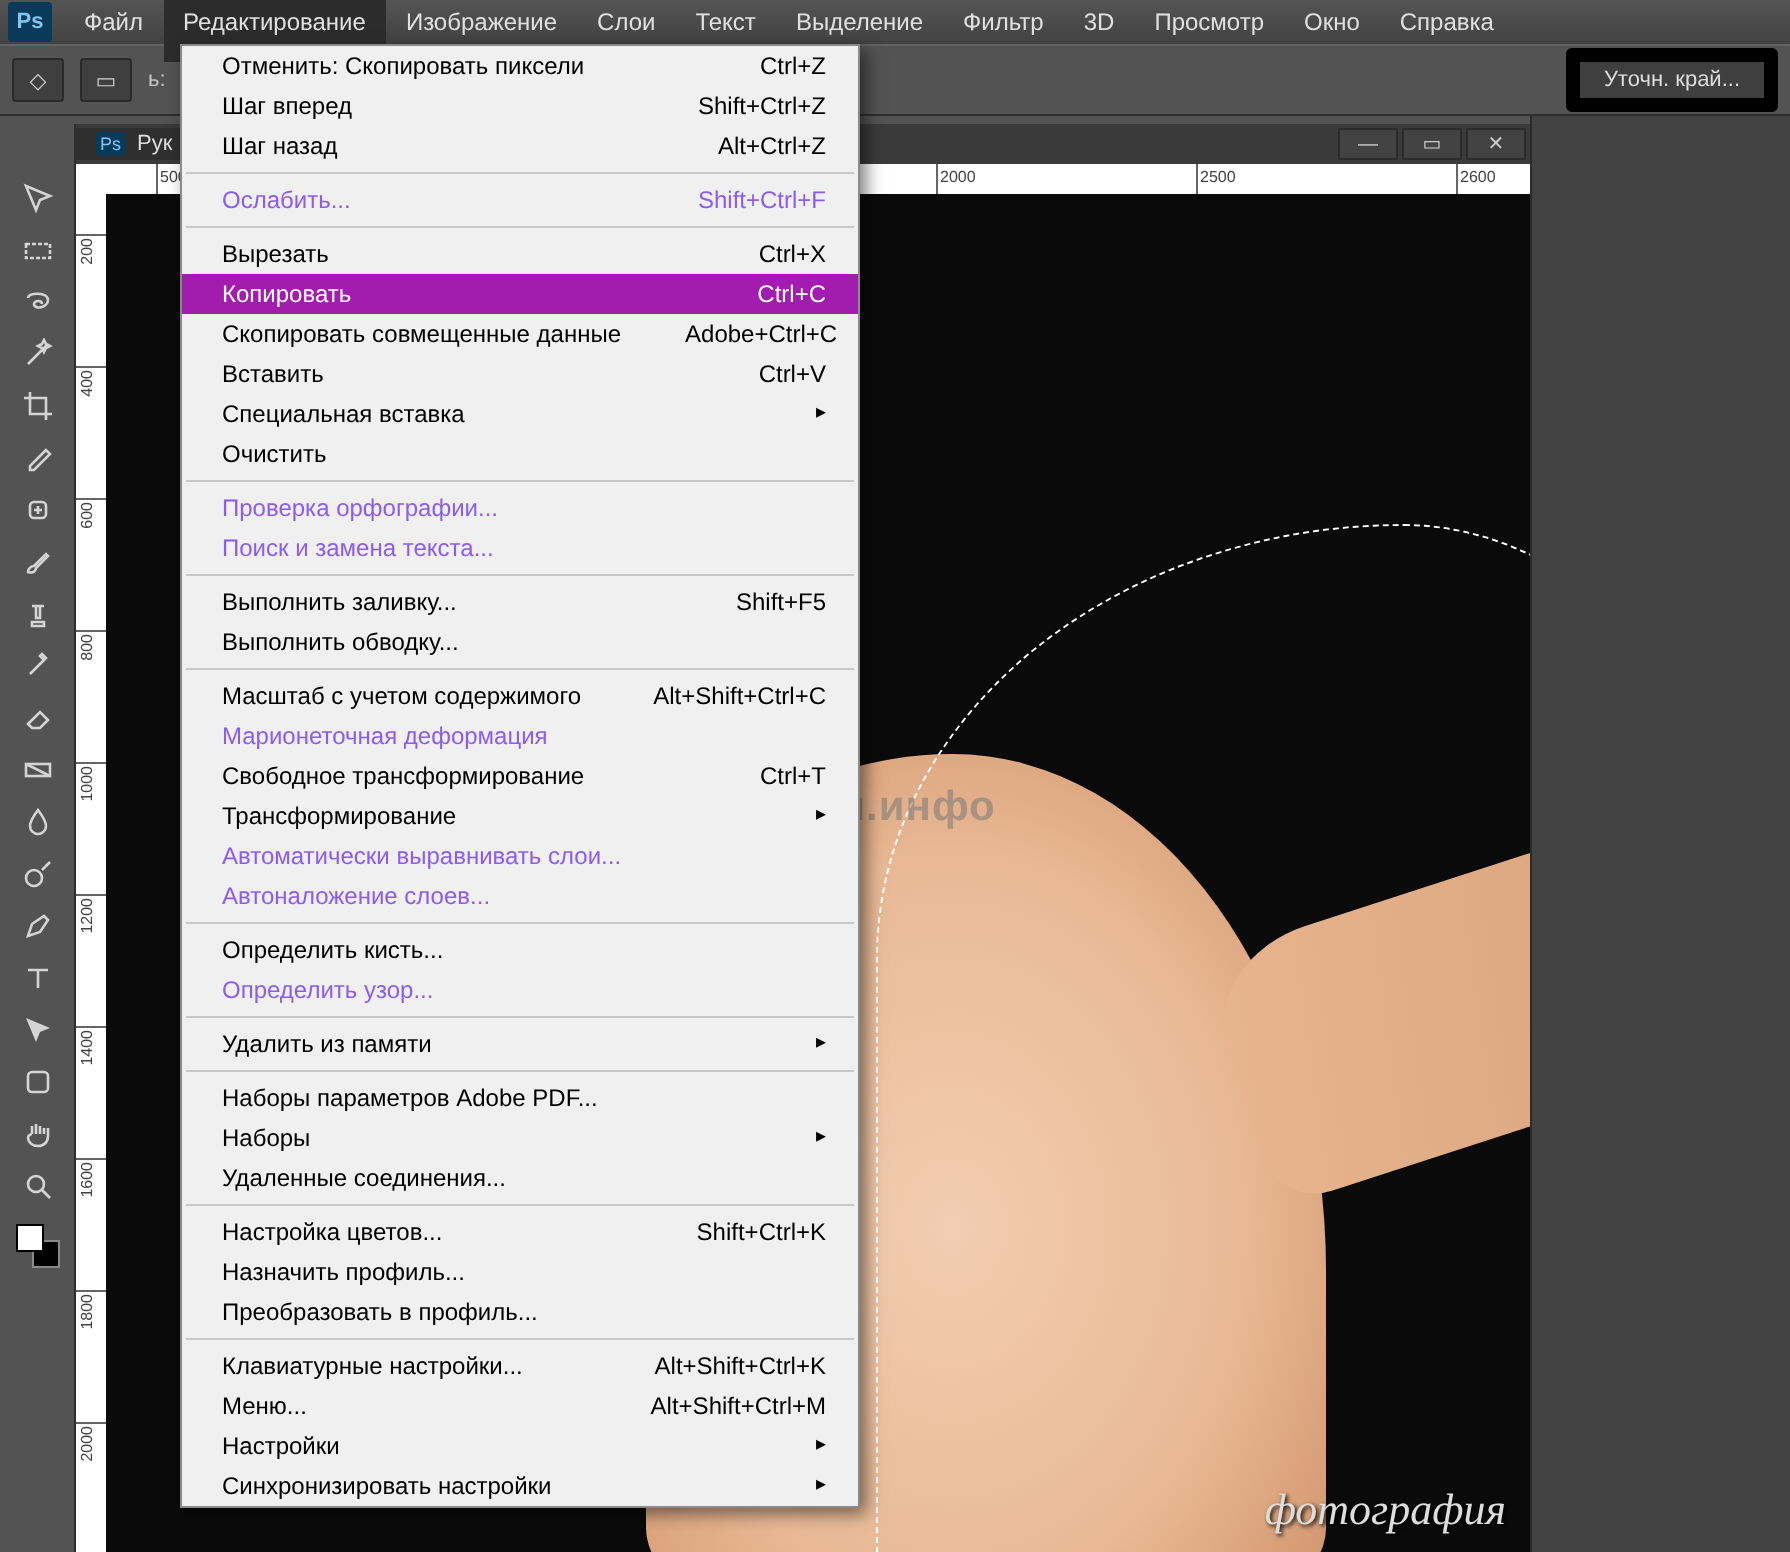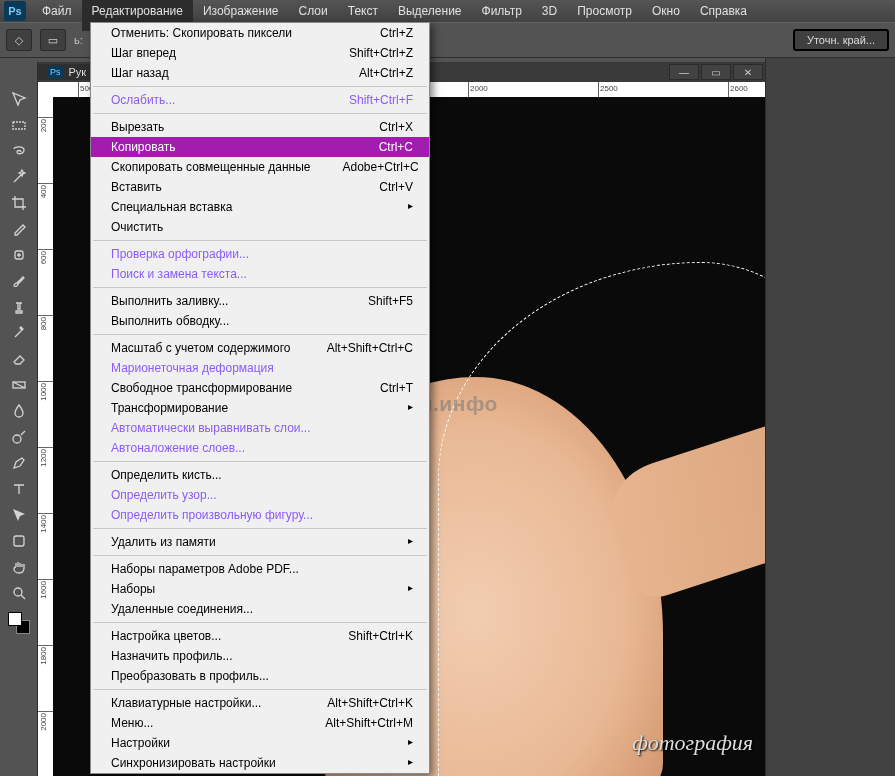--- a/index.html
+++ b/index.html
@@ -8,21 +8,21 @@
 .menubar { height: 22px; background: linear-gradient(#545454,#424242); display: flex; align-items: center; color: #e0e0e0; font-size: 12px; }
 .ps-logo { width: 22px; height: 20px; background: #0a3a5a; color: #7fc6f6; font-weight: bold; font-size: 11px; display: flex; align-items: center; justify-content: center; margin: 0 6px 0 4px; border-radius: 2px; }
 .menu-item { padding: 13px 10px; cursor: default; }
 .menu-item.open { background: #2c2c2c; }
 
 .options-bar { height: 36px; background: #535353; border-top: 1px solid #636363; border-bottom: 1px solid #2e2e2e; display: flex; align-items: center; padding: 0 6px; gap: 8px; color: #ccc; font-size: 11px; }
 .opt-btn { background: #3f3f3f; border: 1px solid #2a2a2a; border-radius: 2px; width: 26px; height: 22px; display: flex; align-items: center; justify-content: center; color: #ccc; }
 .opt-label { color: #c4c4c4; }
 .opt-select { background: #3a3a3a; border: 1px solid #222; border-radius: 2px; height: 20px; padding: 0 6px; color: #ddd; display: flex; align-items: center; gap: 6px; min-width: 110px; justify-content: space-between; }
 .opt-input { background: #3a3a3a; border: 1px solid #222; border-radius: 2px; height: 20px; width: 46px; }
-.opt-end-btn { background: #3f3f3f; border: 2px solid #000000; border-radius: 3px; padding: 3px 12px; color: #ddd; font-size: 11px; margin-left: auto; }
+.opt-end-btn { background: #3f3f3f; border: 7px solid #000000; border-radius: 3px; padding: 3px 12px; color: #ddd; font-size: 11px; margin-left: auto; }
 
 .tabbar { position: absolute; top: 62px; left: 38px; right: 130px; height: 20px; background: #3a3a3a; display: flex; align-items: center; }
 .doc-tab { background: #2f2f2f; color: #ddd; font-size: 11px; padding: 2px 10px; display: flex; align-items: center; gap: 6px; }
 .win-ctrls { margin-left: auto; display: flex; gap: 2px; padding-right: 2px; }
 .win-btn { width: 30px; height: 16px; background: #424242; border: 1px solid #2a2a2a; display: flex; align-items: center; justify-content: center; color: #ccc; font-size: 10px; }
 
 .toolbox { position: absolute; top: 62px; left: 0; width: 38px; bottom: 0; background: #535353; border-right: 1px solid #2e2e2e; display: flex; flex-direction: column; align-items: center; padding-top: 24px; }
 .tool { width: 24px; height: 24px; margin: 1px 0; color: #d4d4d4; display: flex; align-items: center; justify-content: center; font-size: 15px; cursor: default; border-radius: 2px; }
 .tool svg { width: 16px; height: 16px; fill: none; stroke: #d4d4d4; stroke-width: 1.3; }
 .swatch { width: 22px; height: 22px; margin-top: 6px; position: relative; }
@@ -35,21 +35,21 @@
 .ruler-v { position: absolute; top: 97px; left: 38px; width: 15px; bottom: 0; background: #fff; font-size: 8px; color: #444; overflow: hidden; }
 .ruler-v .tick { position: absolute; left: 0; width: 15px; border-top: 1px solid #666; }
 .ruler-v .lbl { position: absolute; left: 1px; writing-mode: vertical-rl; transform: rotate(180deg); }
 
 .canvas { position: absolute; top: 97px; left: 53px; right: 130px; bottom: 0; background: #0a0a0a; overflow: hidden; }
 .photo { position: absolute; left: 160px; right: 0; top: 80px; bottom: 0; }
 .palm { position: absolute; left: 110px; top: 200px; width: 340px; height: 430px; background: radial-gradient(ellipse at 45% 55%, #f2cdb1 0%, #e9b995 55%, #d9a079 78%, #c48a64 100%); border-radius: 45% 55% 20% 20% / 30% 60% 10% 10%; }
 .thumb { position: absolute; left: 400px; top: 260px; width: 260px; height: 130px; background: linear-gradient(100deg,#e7b590,#d8a078); border-radius: 60px 80px 80px 30px / 50px 70px 70px 30px; transform: rotate(-18deg); }
 .selection { position: absolute; left: 225px; top: 85px; width: 480px; height: 620px; border: 1.5px dashed #fff; border-radius: 55% 45% 40% 20% / 35% 55% 30% 15%; animation: none; pointer-events: none; }
 .watermark { position: absolute; top: 295px; left: 245px; color: rgba(120,120,120,0.55); font-size: 21px; font-weight: bold; letter-spacing: 0.5px; }
-.watermark2 { position: absolute; bottom: 20px; right: 12px; color: #ddd; font-size: 22px; font-style: italic; font-family: cursive; text-shadow: 1px 1px 2px #000; }
+.watermark2 { position: absolute; bottom: 8px; right: 12px; color: #ddd; font-size: 22px; font-style: italic; font-family: cursive; text-shadow: 1px 1px 2px #000; }
 
 .right-dock { position: absolute; top: 58px; right: 0; width: 130px; bottom: 0; background: #424242; border-left: 1px solid #2b2b2b; }
 
 .dropdown { position: absolute; top: 22px; left: 90px; width: 340px; background: #f0f0f0; border: 1px solid #8a8a8a; box-shadow: 3px 3px 8px rgba(0,0,0,0.5); font-size: 12px; color: #000; z-index: 100; }
 .dd-item { display: flex; justify-content: space-between; padding: 3px 16px 3px 20px; white-space: nowrap; gap: 12px; }
 .dd-item.highlight { background: #a21caf; color: #fff; }
 .dd-item.disabled { color: #8b5cf6; }
 .dd-sep { height: 1px; background: #c8c8c8; margin: 3px 2px; }
 .dd-submenu::after { content: "▸"; margin-left: auto; padding-left: 12px; font-size: 10px; }
 .dd-shortcut { color: inherit; padding-left: 20px; text-align: right; }
@@ -340,23 +340,20 @@
     <div class="dd-item disabled">
       <span>Автоналожение слоев...</span>
     </div>
     <div class="dd-sep"></div>
     <div class="dd-item">
       <span>Определить кисть...</span>
     </div>
     <div class="dd-item disabled">
       <span>Определить узор...</span>
     </div>
-    <div class="dd-item disabled">
-      <span>Определить произвольную фигуру...</span>
-    </div>
     <div class="dd-sep"></div>
     <div class="dd-item dd-submenu">
       <span>Удалить из памяти</span>
     </div>
     <div class="dd-sep"></div>
     <div class="dd-item">
       <span>Наборы параметров Adobe PDF...</span>
     </div>
     <div class="dd-item dd-submenu">
       <span>Наборы</span>

